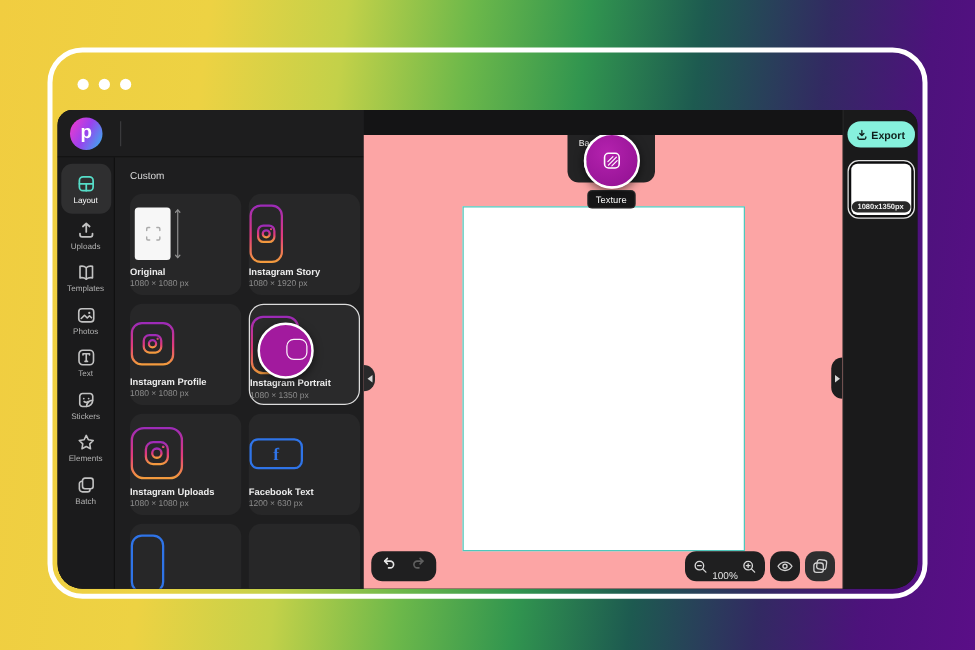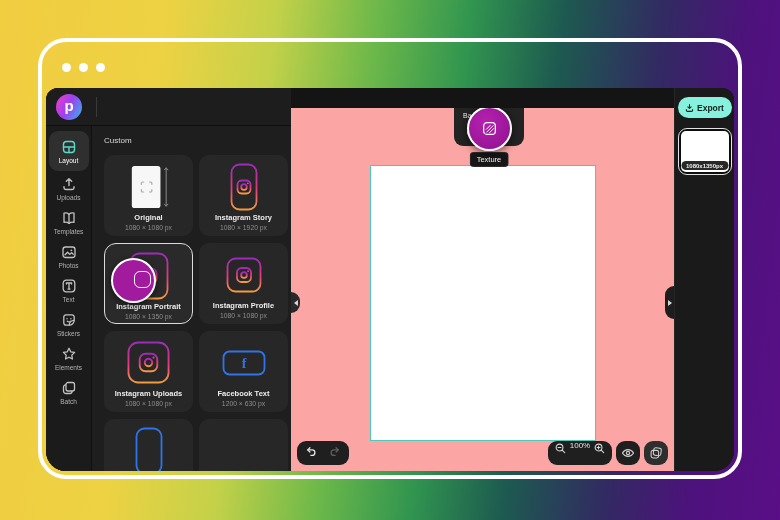--- a/index.html
+++ b/index.html
@@ -71,21 +71,21 @@
     display:flex; align-items:center; justify-content:center; gap:3px;
     color:#e8e8e8; font-size:8px; cursor:pointer;
   }
 
   .tiles {
     margin-top:10px; display:grid; grid-template-columns:89px 89px;
     grid-auto-rows:81px; gap:7px 6px;
   }
   .tile {
     background:#272728; border-radius:10px; position:relative;
-    display:flex; flex-direction:column; align-items:center; cursor:pointer;
+    display:flex; flex-direction:column; align-items:flex-start; cursor:pointer;
   }
   .tile.selected { background:#2a2a2b; border:1.5px solid #dcdcdc; border-radius:12px; }
   .tile .glyph { height:53px; display:flex; align-items:center; justify-content:center; margin-top:5px; }
   .tile .tname { font-size:7.5px; font-weight:bold; color:#ececec; line-height:9px; }
   .tile .tsize { font-size:6.8px; color:#8d8d8d; margin-top:2px; }
 
   .click-circle {
     position:absolute; left:6px; top:14px; width:45px; height:45px; border-radius:50%;
     background:#a21a9e; border:2.5px solid #ffffff;
     box-shadow:0 2px 7px rgba(0,0,0,.55); overflow:hidden;
@@ -124,21 +124,21 @@
   .history-pill {
     position:absolute; left:6px; bottom:6px; width:52px; height:24px; background:#1f1f20;
     border-radius:9px; display:flex; align-items:center; justify-content:center; gap:8px;
   }
   .history-pill .undo { color:#e4e4e4; cursor:pointer; }
   .history-pill .redo { color:#5f5f5f; cursor:pointer; }
 
   .bottom-right { position:absolute; right:6px; bottom:6px; display:flex; gap:4px; align-items:center; }
   .zoom-pill {
     width:64px; height:24px; background:#1f1f20; border-radius:9px;
-    display:flex; align-items:flex-start; justify-content:space-between; padding:0 6px; color:#d8d8d8;
+    display:flex; align-items:flex-end; justify-content:space-between; padding:0 6px; color:#d8d8d8;
   }
   .zoom-pill .zlevel { font-size:8px; color:#e2e2e2; }
   .sq-btn {
     width:24px; height:24px; border-radius:9px; background:#1f1f20;
     display:flex; align-items:center; justify-content:center; color:#d0d0d0; cursor:pointer;
   }
   .sq-btn.lit { background:#2e2e2f; }
 
   .handle-left {
     position:absolute; left:0; top:184px; width:9px; height:21px; background:#29292a;
@@ -319,20 +319,42 @@
                       <rect x="7.5" y="17.5" width="13" height="13" rx="4.2"></rect>
                       <circle cx="14" cy="24" r="2.8"></circle>
                     </g>
                     <circle cx="17.8" cy="20.2" r="0.9" fill="url(#igg1)"></circle>
                   </svg>
                 </span>
                 <span class="tname">Instagram Story</span>
                 <span class="tsize">1080 × 1920 px</span>
               </div>
 
+              <div class="tile">
+                <span class="glyph">
+                  <svg width="36" height="36" viewBox="0 0 36 36" fill="none">
+                    <defs>
+                        <linearGradient id="igg3" x1="0" y1="0" x2="0" y2="1">
+                          <stop offset="0" stop-color="#9d2bb8"></stop>
+                          <stop offset=".55" stop-color="#e23b7c"></stop>
+                          <stop offset="1" stop-color="#f39b3d"></stop>
+                        </linearGradient>
+                      </defs>
+                    <g stroke="url(#igg3)" stroke-width="1.8">
+                      <rect x="1.5" y="1.5" width="33" height="33" rx="8"></rect>
+                      <rect x="11" y="11" width="14" height="14" rx="4.6"></rect>
+                      <circle cx="18" cy="18" r="2.9"></circle>
+                    </g>
+                    <circle cx="22.1" cy="13.9" r="0.9" fill="url(#igg3)"></circle>
+                  </svg>
+                </span>
+                <span class="tname">Instagram Profile</span>
+                <span class="tsize">1080 × 1080 px</span>
+              </div>
+
               <div class="tile selected">
                 <span class="glyph">
                   <svg width="40" height="48" viewBox="0 0 40 48" fill="none">
                     <defs>
                         <linearGradient id="igg2" x1="0" y1="0" x2="0" y2="1">
                           <stop offset="0" stop-color="#9d2bb8"></stop>
                           <stop offset=".55" stop-color="#e23b7c"></stop>
                           <stop offset="1" stop-color="#f39b3d"></stop>
                         </linearGradient>
                       </defs>
@@ -342,42 +364,20 @@
                       <circle cx="20" cy="24" r="3.1"></circle>
                     </g>
                     <circle cx="24.4" cy="19.6" r="1" fill="url(#igg2)"></circle>
                   </svg>
                 </span>
                 <div class="click-circle">
                   <span class="mini-arc"></span>
                 </div>
                 <span class="tname">Instagram Portrait</span>
                 <span class="tsize">1080 × 1350 px</span>
-              </div>
-
-              <div class="tile">
-                <span class="glyph">
-                  <svg width="36" height="36" viewBox="0 0 36 36" fill="none">
-                    <defs>
-                        <linearGradient id="igg3" x1="0" y1="0" x2="0" y2="1">
-                          <stop offset="0" stop-color="#9d2bb8"></stop>
-                          <stop offset=".55" stop-color="#e23b7c"></stop>
-                          <stop offset="1" stop-color="#f39b3d"></stop>
-                        </linearGradient>
-                      </defs>
-                    <g stroke="url(#igg3)" stroke-width="1.8">
-                      <rect x="1.5" y="1.5" width="33" height="33" rx="8"></rect>
-                      <rect x="11" y="11" width="14" height="14" rx="4.6"></rect>
-                      <circle cx="18" cy="18" r="2.9"></circle>
-                    </g>
-                    <circle cx="22.1" cy="13.9" r="0.9" fill="url(#igg3)"></circle>
-                  </svg>
-                </span>
-                <span class="tname">Instagram Profile</span>
-                <span class="tsize">1080 × 1080 px</span>
               </div>
 
               <div class="tile">
                 <span class="glyph">
                   <svg width="43" height="43" viewBox="0 0 44 44" fill="none">
                     <defs>
                         <linearGradient id="igg4" x1="0" y1="0" x2="0" y2="1">
                           <stop offset="0" stop-color="#9d2bb8"></stop>
                           <stop offset=".55" stop-color="#e23b7c"></stop>
                           <stop offset="1" stop-color="#f39b3d"></stop>

